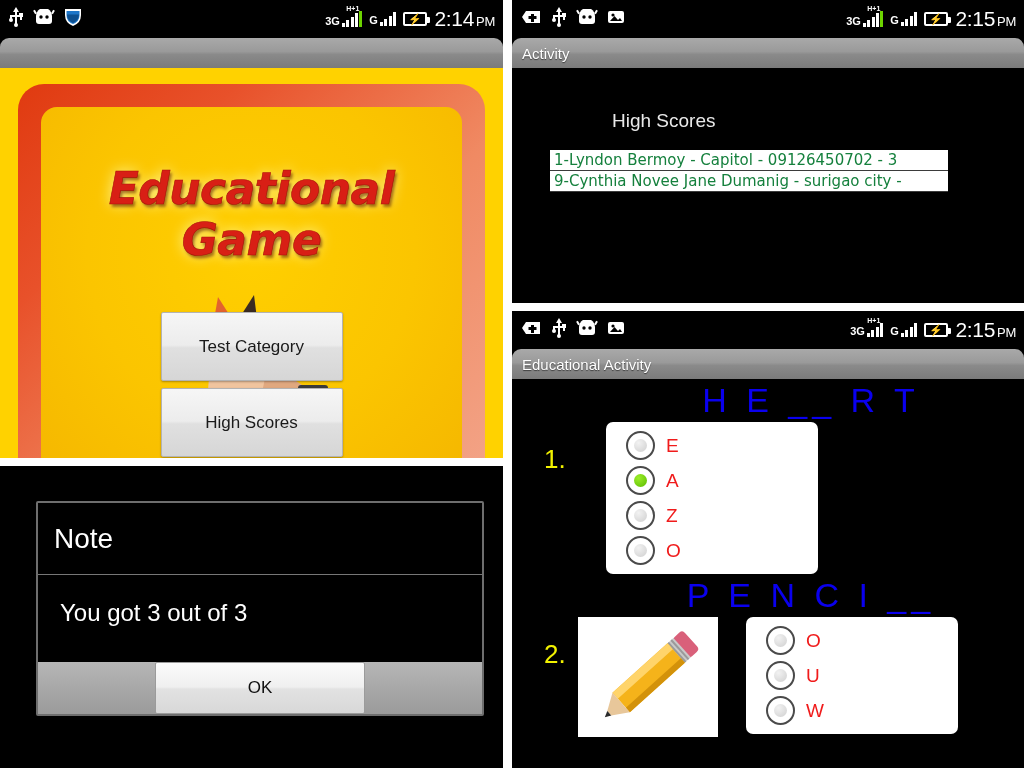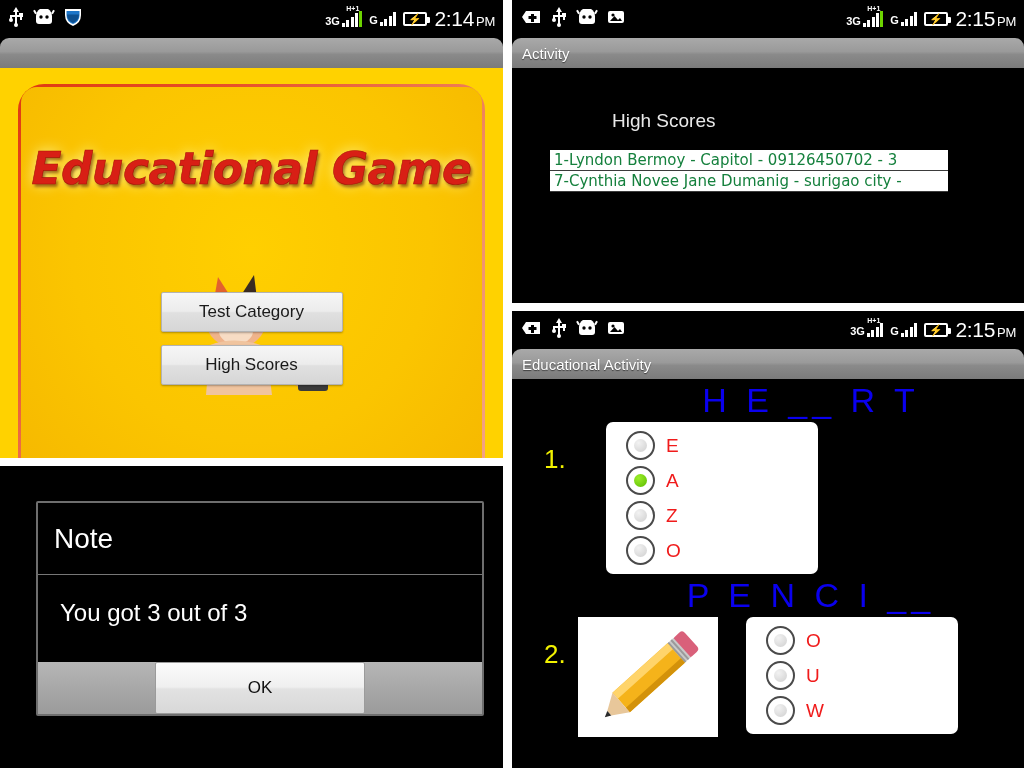--- a/index.html
+++ b/index.html
@@ -63,21 +63,21 @@
     color: #ffffff; font-size: 15px;
     text-shadow: 0 1px 1px rgba(0,0,0,0.55);
   }
 
   
   .game-body { position: relative; width: 100%; height: 390px; background: #ffd200; overflow: hidden; }
   .game-frame {
     position: absolute; left: 18px; right: 18px; top: 16px; bottom: -40px;
     border-radius: 26px;
     background: linear-gradient(135deg, #e03a10 0%, #e8512a 25%, #f08a63 60%, #f3a589 100%);
-    padding: 3px;
+    padding: 23px;
   }
   .game-inner {
     width: 100%; height: 100%; border-radius: 16px;
     background: radial-gradient(ellipse at 50% 40%, #ffcf00 0%, #fbc500 55%, #f5b700 100%);
     position: relative; overflow: hidden;
   }
   .game-title {
     position: absolute; left: 0; right: 0; top: 56px; text-align: center;
     font-family: "DejaVu Sans", sans-serif;
     font-size: 44px; font-weight: bold; font-style: italic;
@@ -87,21 +87,21 @@
     -webkit-text-stroke: 0.6px #a81208;
   }
   
   .mascot { position: absolute; left: 50%; transform: translateX(-50%); top: 182px; width: 180px; height: 140px; }
   .mascot svg { display: block; }
   .menu-buttons {
     position: absolute; left: 50%; transform: translateX(-50%);
     top: 205px; width: 182px;
   }
   .mbtn {
-    width: 100%; height: 40px; margin-bottom: 13px;
+    width: 100%; height: 69px; margin-bottom: 7px;
     background: linear-gradient(to bottom, #f6f6f6 0%, #ececec 48%, #e0e0e0 52%, #d6d6d6 100%);
     border: 1px solid #b3b3b3; border-radius: 2px;
     display: flex; align-items: center; justify-content: center;
     font-size: 17px; color: #1a1a1a;
     box-shadow: 0 1px 2px rgba(0,0,0,0.3);
   }
 
   
   .scores-body { width: 100%; height: 235px; background: #000; position: relative; }
   .scores-heading {
@@ -393,21 +393,21 @@
     </div>
 
     <div class="titlebar">
       <span>Activity</span>
     </div>
 
     <div class="scores-body">
       <div class="scores-heading">High Scores</div>
       <div class="scores-list">
         <div class="score-row">1-Lyndon Bermoy - Capitol - 09126450702 - 3</div>
-        <div class="score-row">7-Cynthia Novee Jane Dumanig - surigao city -</div>
+        <div class="score-row">9-Cynthia Novee Jane Dumanig - surigao city -</div>
       </div>
     </div>
   </div>
 
   <div class="panel" id="panel-dialog">
     <div class="dlg-body">
 
       <div class="ghost-btn">
         <span>Save Result</span>
       </div>

